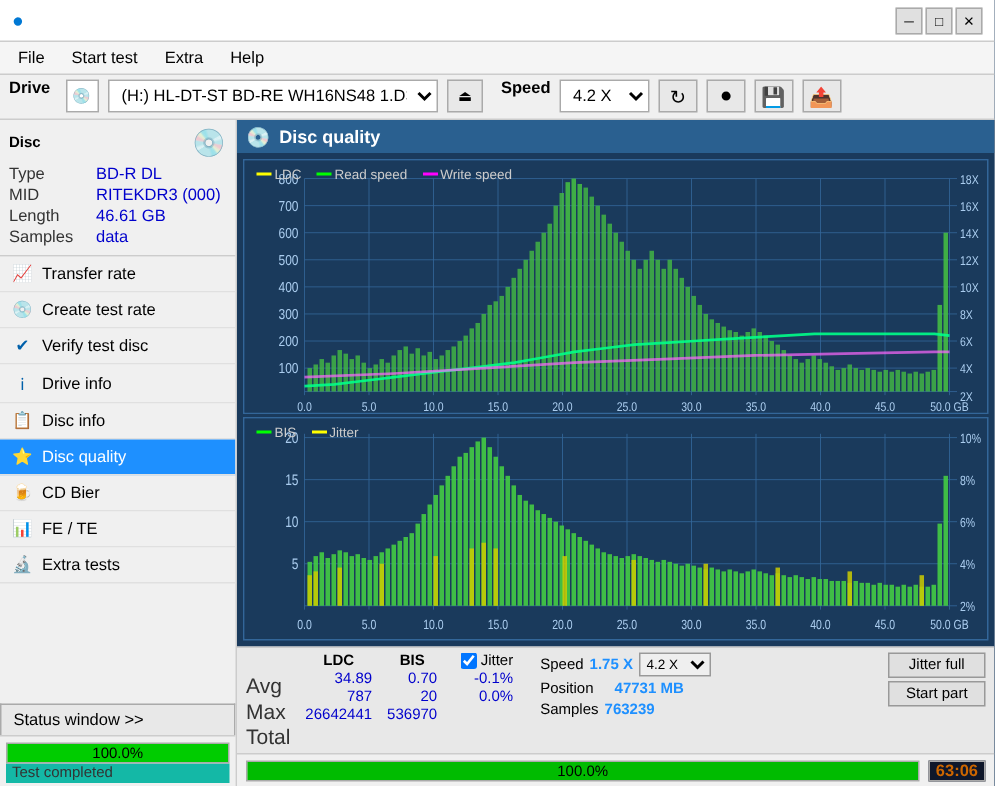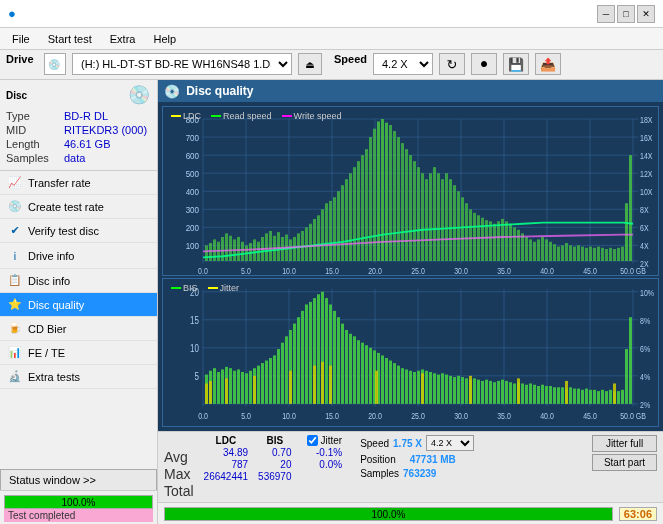--- a/index.html
+++ b/index.html
@@ -117,21 +117,21 @@
       padding: 4px 8px;
       font-size: 11px;
       cursor: pointer;
       width: 100%;
       text-align: left;
     }
     .progress-area { padding: 4px 4px 2px; background: #f0f0f0; border-top: 1px solid #ccc; }
     .progress-bar-outer { background: #e0e0e0; border: 1px solid #aaa; height: 14px; width: 100%; position: relative; }
     .progress-bar-inner { background: #00cc00; height: 100%; }
     .progress-text { position: absolute; top: 0; left: 0; right: 0; text-align: center; font-size: 10px; line-height: 14px; }
-    .status-text { font-size: 10px; color: #333; padding: 1px 4px; background: #f9a8d4; }
+    .status-text { font-size: 10px; color: #333; padding: 1px 4px; background: #14b8a6; }
     
     
     .content { flex: 1; background: #1a3a5c; overflow: hidden; display: flex; flex-direction: column; }
     
     
     .dq-header {
       background: #2a6090;
       display: flex;
       align-items: center;
       gap: 6px;
@@ -201,21 +201,21 @@
       border-top: 1px solid #ccc;
       display: flex;
       align-items: center;
       gap: 6px;
       padding: 2px 6px;
       height: 22px;
     }
     .bottom-progress-outer { flex: 1; background: #e0e0e0; border: 1px solid #aaa; height: 14px; position: relative; }
     .bottom-progress-inner { background: #00bb00; height: 100%; }
     .bottom-progress-text { position: absolute; top: 0; left: 0; right: 0; text-align: center; font-size: 10px; line-height: 14px; }
-    .bottom-score { font-size: 11px; font-weight: bold; color: #cc6600; background: #fef9c3; border: 1px solid #aaa; padding: 0 4px; }
+    .bottom-score { font-size: 11px; font-weight: bold; color: #cc6600; background: #0f172a; border: 1px solid #aaa; padding: 0 4px; }
   </style>
 </head>
 <body>
 
 <div class="title-bar">
   <div class="title-bar-left">
     <span class="title-bar-logo">●</span>
   </div>
   <div class="title-bar-controls">
     <div class="title-btn">─</div>

